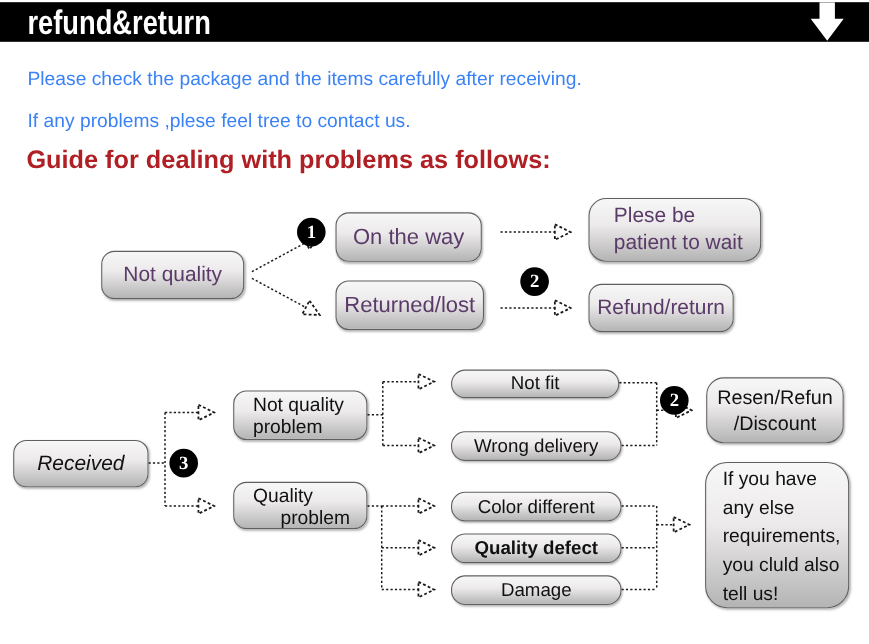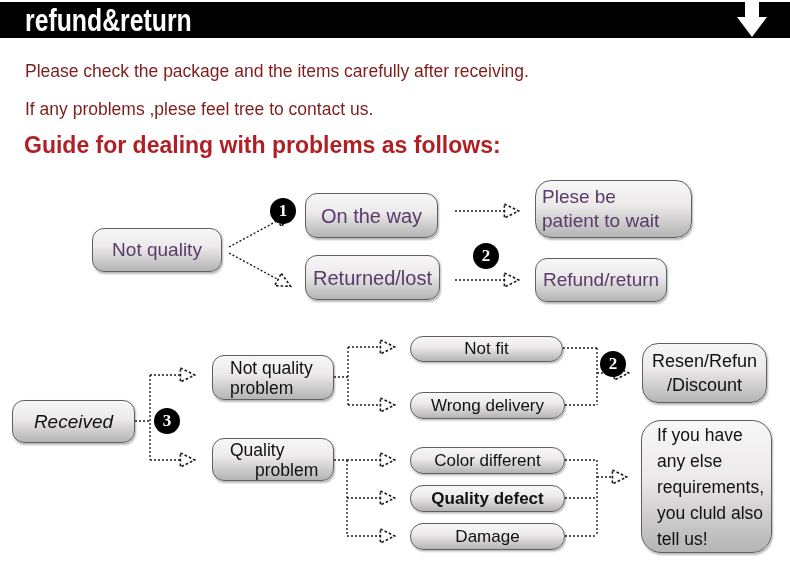--- a/index.html
+++ b/index.html
@@ -6,21 +6,21 @@
   body{font-family:"Liberation Sans", sans-serif;}
   #stage{position:relative;width:790px;height:585px;background:#fff;overflow:hidden;}
 
   
   .header-bar{position:absolute;left:0;top:2px;width:790px;height:36px;background:#000;}
   .header-title{position:absolute;left:25px;top:1px;color:#fff;font-size:31px;font-weight:700;
     transform:scaleX(0.80);transform-origin:0 50%;letter-spacing:0px;white-space:nowrap;}
   .header-arrow{position:absolute;right:16px;top:0;}
 
   
-  .intro-line{position:absolute;left:25px;color:#7f1d1d;font-size:17.5px;white-space:nowrap;}
+  .intro-line{position:absolute;left:25px;color:#3b82f6;font-size:17.5px;white-space:nowrap;}
   .intro-1{top:61px;}
   .intro-2{top:99px;}
   .guide-heading{position:absolute;left:24px;top:132px;color:#b01f24;font-size:23px;font-weight:700;white-space:nowrap;}
 
   
   .fbox{position:absolute;border:1.5px solid #5f5f5f;border-radius:12px;box-sizing:border-box;
     background:linear-gradient(180deg,#f8f7f7 0%,#eceaea 42%,#b5b4b4 100%);
     box-shadow:1px 1.5px 2px rgba(0,0,0,0.28);
     display:flex;flex-direction:column;justify-content:center;align-items:center;
     color:#111;font-size:18px;line-height:22px;}
@@ -96,21 +96,21 @@
 
   <div class="fbox purple" style="left:92px;top:228px;width:130px;height:44px;font-size:19px;">
     <span class="ln">Not quality</span>
   </div>
   <div class="fbox purple" style="left:305px;top:193px;width:133px;height:45px;font-size:20px;">
     <span class="ln">On the way</span>
   </div>
   <div class="fbox purple" style="left:305px;top:255px;width:135px;height:45px;font-size:20px;">
     <span class="ln">Returned/lost</span>
   </div>
-  <div class="fbox purple align-left" style="left:535px;top:180px;width:157px;height:58px;font-size:19px;line-height:24px;padding-left:6px;border-radius:16px;">
+  <div class="fbox purple align-left" style="left:535px;top:180px;width:157px;height:58px;font-size:19px;line-height:24px;padding-left:22px;border-radius:16px;">
     <span class="ln">Plese be</span>
     <span class="ln">patient to wait</span>
   </div>
   <div class="fbox purple" style="left:535px;top:258px;width:132px;height:44px;font-size:19px;">
     <span class="ln">Refund/return</span>
   </div>
 
   <div class="fbox" style="left:12px;top:400px;width:123px;height:43px;font-size:19px;font-style:italic;">
     <span class="ln">Received</span>
   </div>

